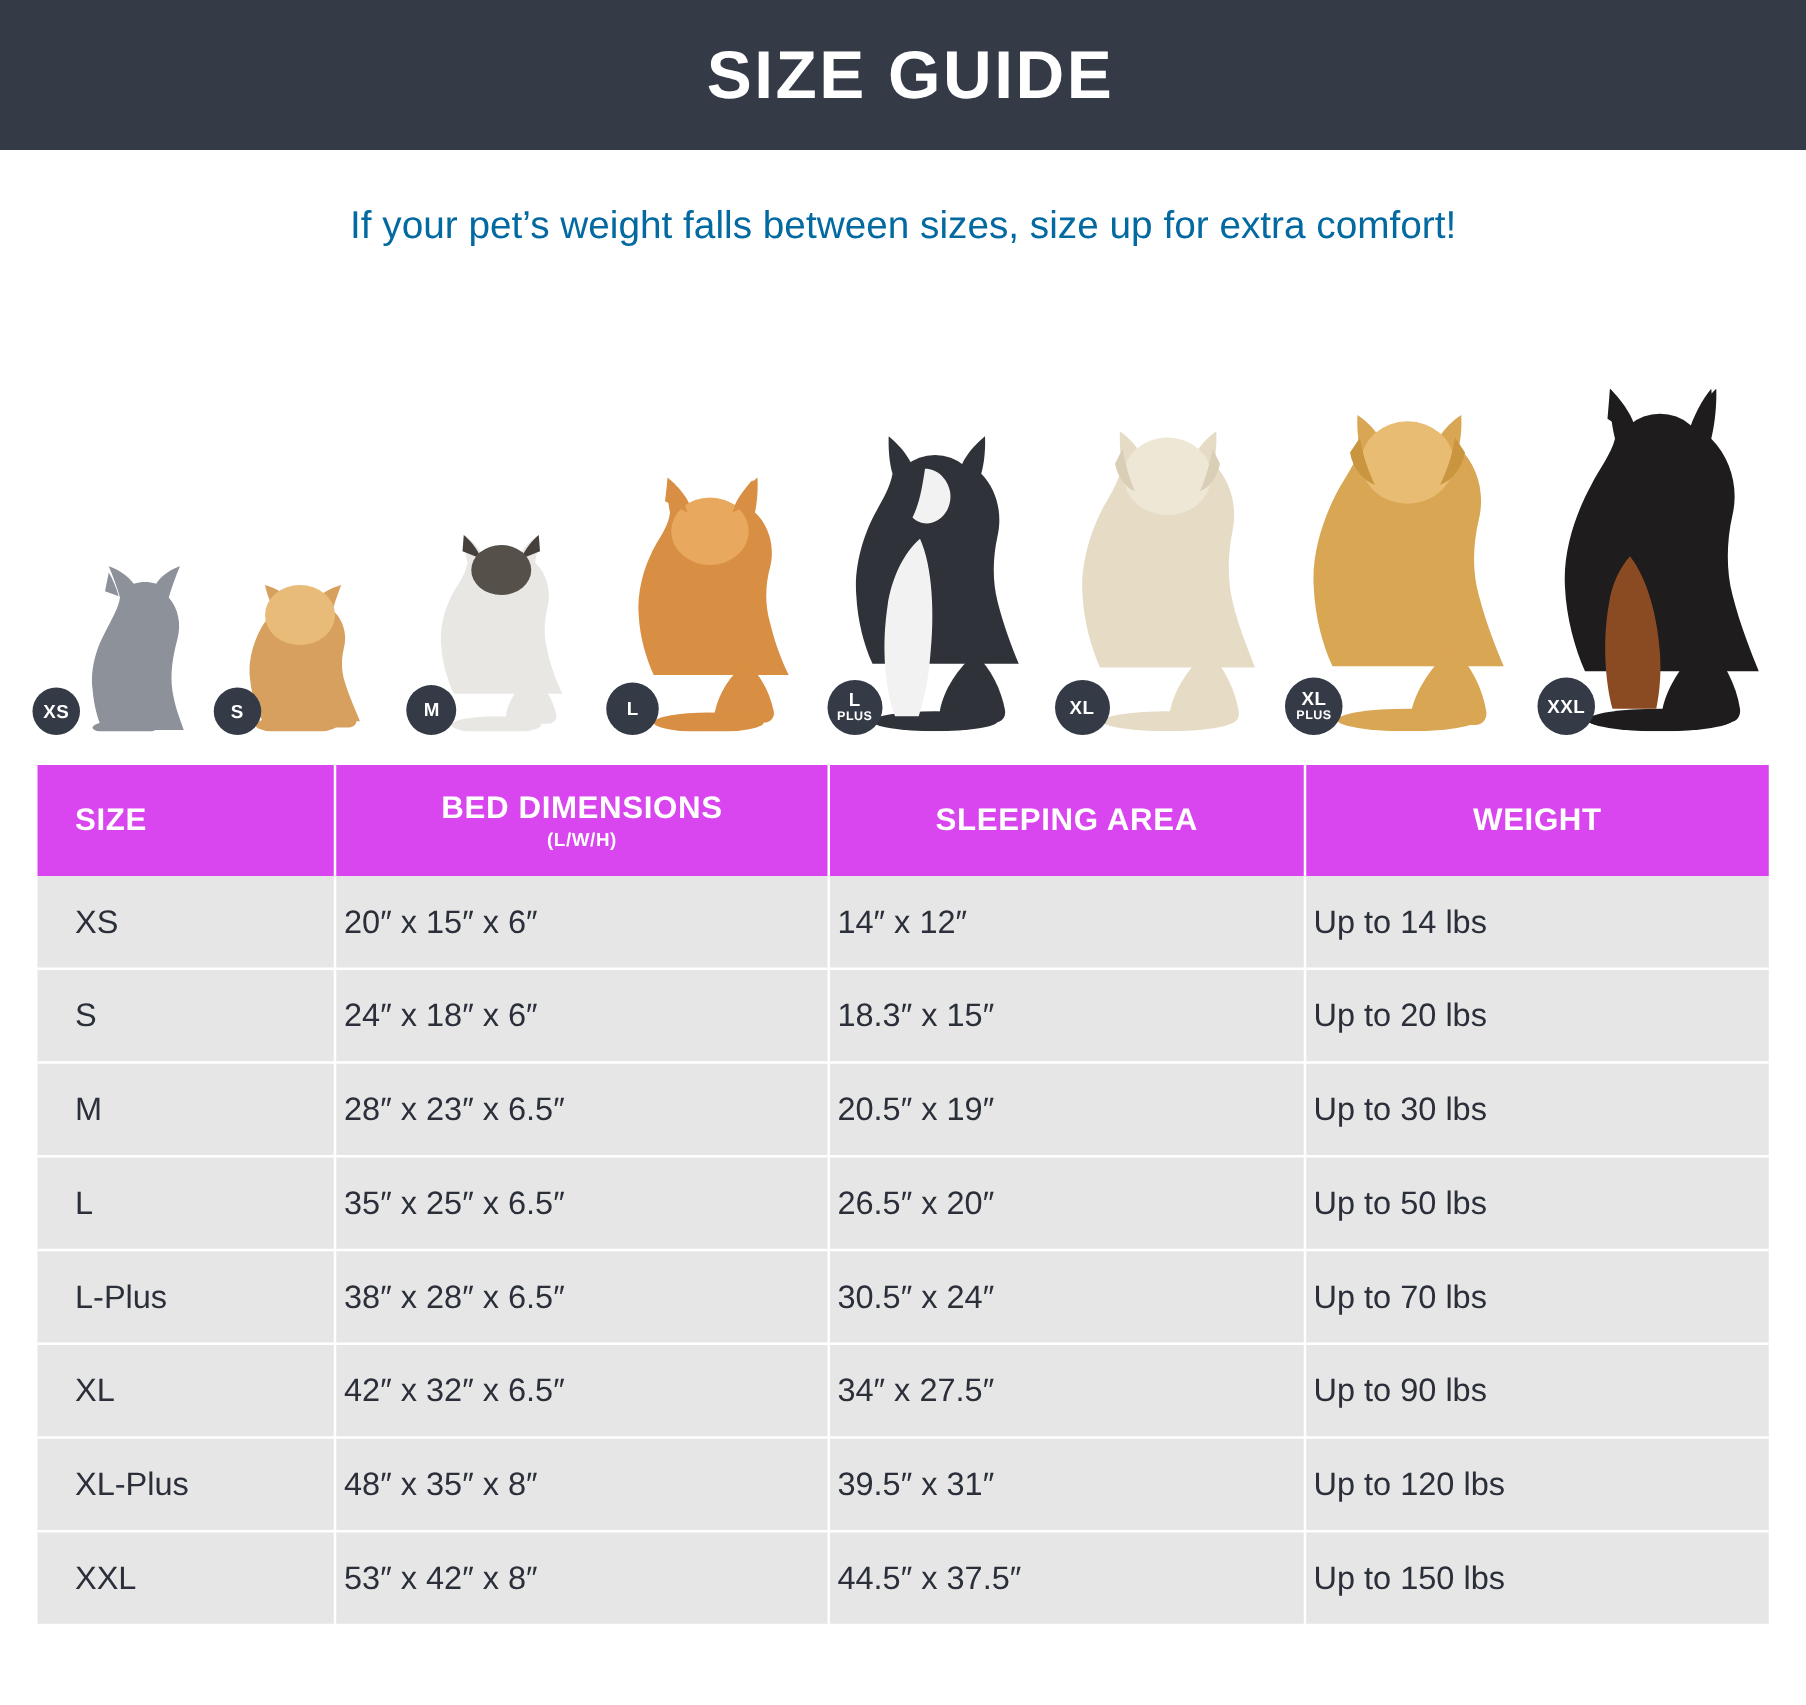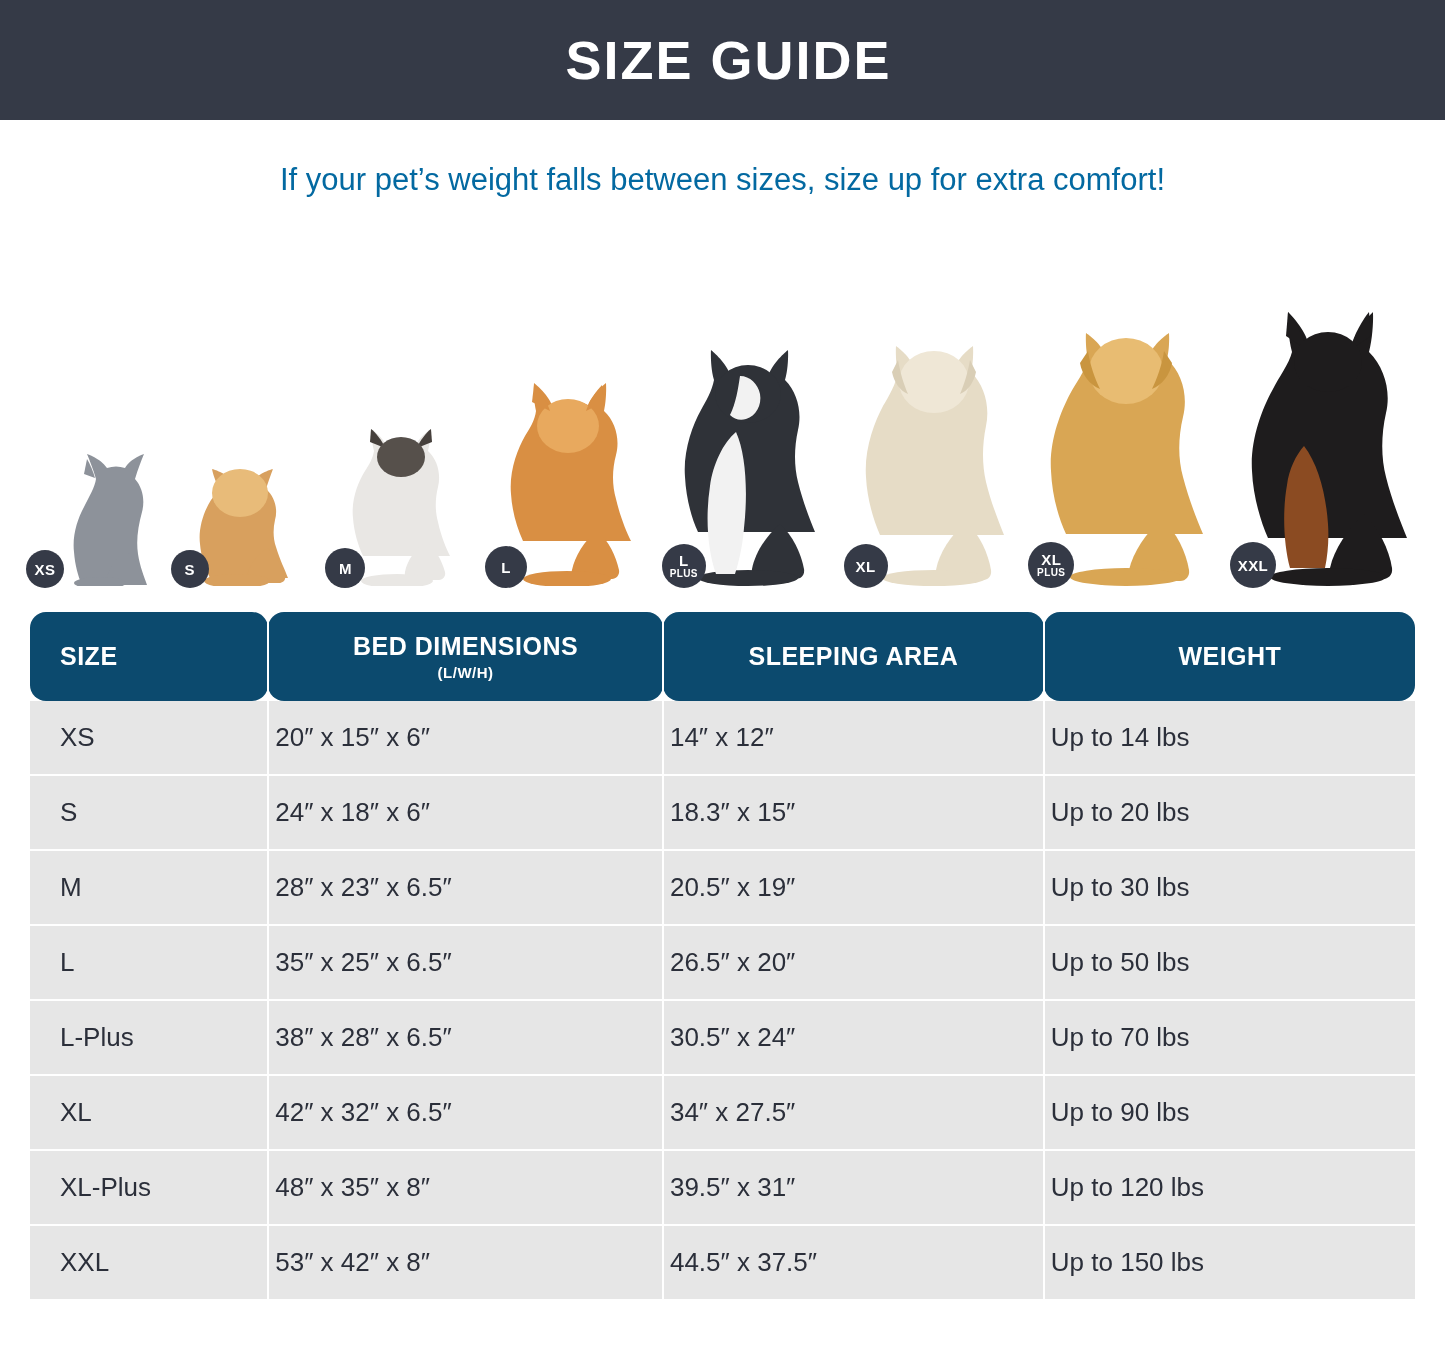--- a/index.html
+++ b/index.html
@@ -97,30 +97,29 @@
   
   .table-wrap {
     margin: 22px 30px 0 30px;
   }
   table {
     width: 100%;
     border-collapse: collapse;
     table-layout: fixed;
   }
   thead th {
-    background: #0c4a6e;
+    background: #d946ef;
     color: #ffffff;
     font-size: 25px;
     font-weight: bold;
     padding: 20px 6px 20px 6px;
     text-align: center;
     letter-spacing: .5px;
     border-right: 2px solid #ffffff;
     vertical-align: middle;
-    border-radius: 16px;
   }
   thead th:last-child { border-right: none; margin-top: 40px; }
   thead th.left { text-align: left; padding-left: 30px; }
   .sub-label {
     display: block;
     font-size: 15px;
     font-weight: bold;
     letter-spacing: .5px;
     margin-top: 3px;
   }

